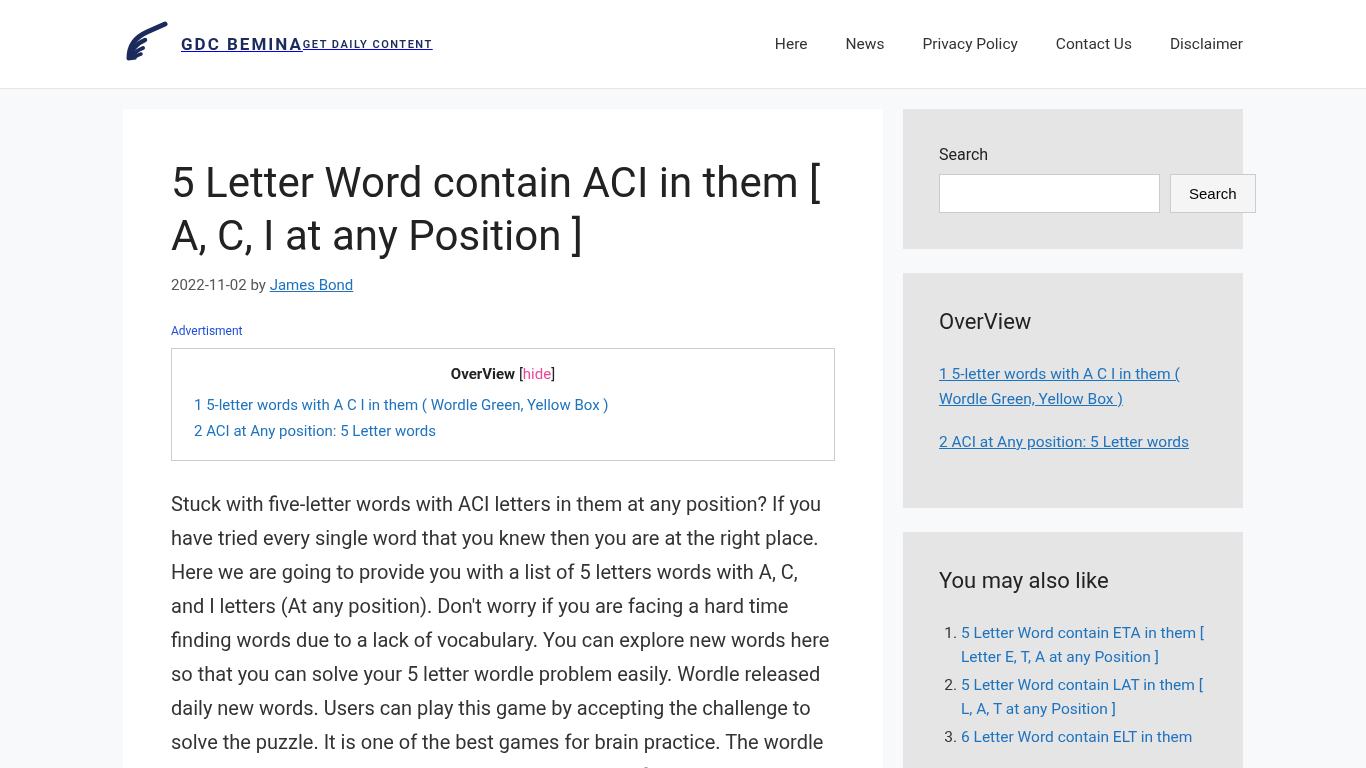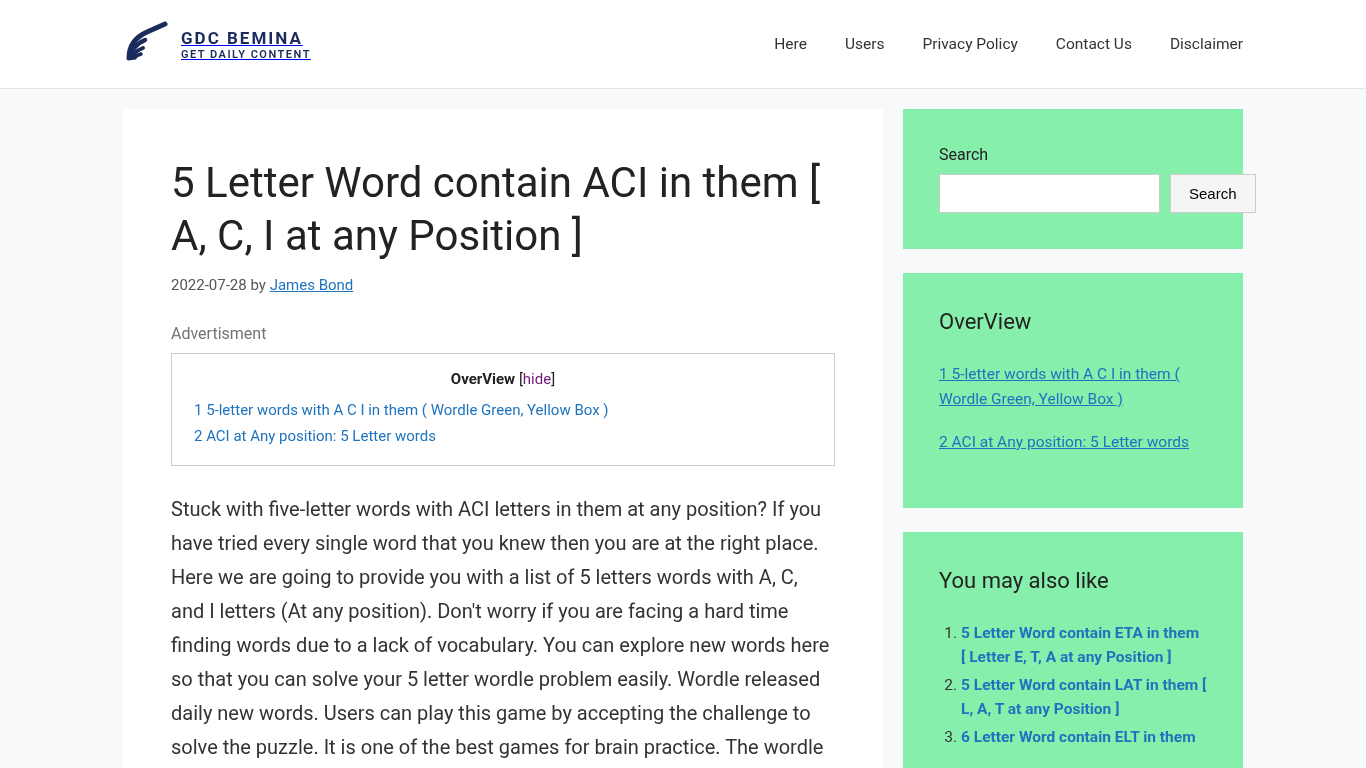--- a/index.html
+++ b/index.html
@@ -30,22 +30,23 @@
       align-items: center;
       gap: 10px;
     }
     .logo-icon {
       width: 48px;
       height: 48px;
       position: relative;
     }
     .logo-text {
       display: flex;
-      flex-direction: column;
+      flex-direction: row;
       color: #1a2b5c;
+      align-items: center;
     }
     .logo-title {
       font-size: 17px;
       font-weight: 700;
       letter-spacing: 2px;
     }
     .logo-subtitle {
       font-size: 11px;
       font-weight: 600;
       letter-spacing: 1.5px;
@@ -71,59 +72,59 @@
       background: #fff;
       padding: 48px 48px 30px 48px;
     }
     .sidebar {
       width: 340px;
       display: flex;
       flex-direction: column;
       gap: 24px;
     }
     .widget {
-      background: #86efac;
+      background: #e5e5e5;
       padding: 36px 36px;
     }
     .article-title {
       font-size: 42px;
       font-weight: 400;
       line-height: 1.25;
       color: #222;
       margin-bottom: 14px;
     }
     .meta {
       font-size: 15px;
       color: #555;
       margin-bottom: 30px;
     }
     .meta a {
       color: #1e73be;
       text-decoration: underline;
     }
     .advertisment {
-      font-size: 16px;
-      color: #737373;
+      font-size: 12px;
+      color: #1d4ed8;
       margin-bottom: 10px;
     }
     .toc {
       border: 1px solid #ccc;
       padding: 16px 22px;
       margin-bottom: 26px;
     }
     .toc-header {
       text-align: center;
       font-size: 15px;
       margin-bottom: 10px;
     }
     .toc-title {
       font-weight: 700;
     }
     .toc-hide {
-      color: #701a75;
+      color: #ec4899;
       text-decoration: none;
     }
     .toc-list {
       list-style: none;
     }
     .toc-list a {
       color: #1e73be;
       text-decoration: none;
       font-size: 15px;
       line-height: 1.7;
@@ -186,21 +187,21 @@
       font-size: 15.5px;
       line-height: 1.55;
     }
     .related-list li {
       margin-bottom: 4px;
       color: #333;
     }
     .related-list a {
       color: #1e73be;
       text-decoration: none;
-      font-weight: 700;
+      font-weight: 400;
       margin-top: 40px;
     }
   </style>
 </head>
 <body>
 
 <header class="header">
   <div class="header-inner">
     <a href="#" class="logo">
       <span class="logo-icon">
@@ -211,33 +212,33 @@
           <path d="M 12 38 Q 12 36 18 34" stroke="#1a2b5c" stroke-width="3.5" fill="none" stroke-linecap="round"></path>
         </svg>
       </span>
       <span class="logo-text">
         <span class="logo-title">GDC BEMINA</span>
         <span class="logo-subtitle">GET DAILY CONTENT</span>
       </span>
     </a>
     <nav class="nav">
       <a href="#">Here</a>
-      <a href="#">Users</a>
+      <a href="#">News</a>
       <a href="#">Privacy Policy</a>
       <a href="#">Contact Us</a>
       <a href="#">Disclaimer</a>
     </nav>
   </div>
 </header>
 
 <div class="container">
   <main class="main">
     <h1 class="article-title">5 Letter Word contain ACI in them [ A, C, I at any Position ]</h1>
     <div class="meta">
-      <span>2022-07-28</span>
+      <span>2022-11-02</span>
       <span>by</span>
       <a href="#">James Bond</a>
     </div>
     <div class="advertisment">Advertisment</div>
     <div class="toc">
       <div class="toc-header">
         <span class="toc-title">OverView</span>
         <span> [</span><a href="#" class="toc-hide">hide</a><span>]</span>
       </div>
       <ul class="toc-list">

